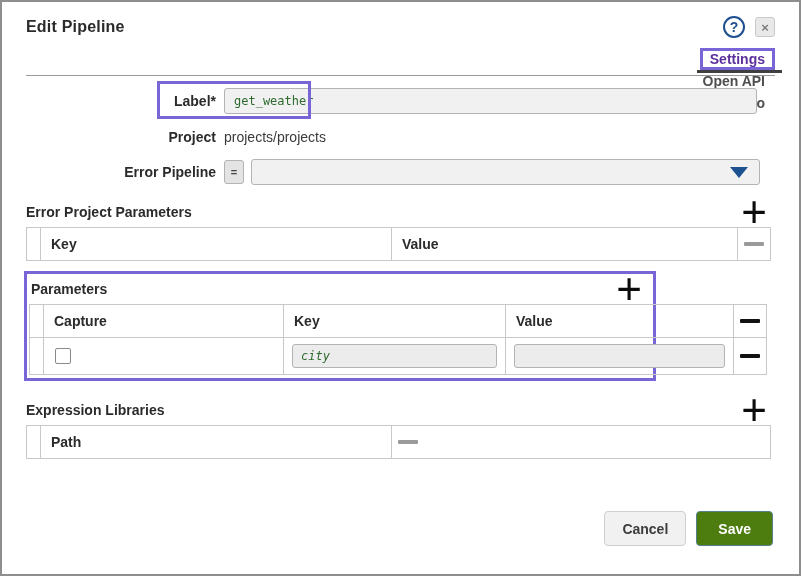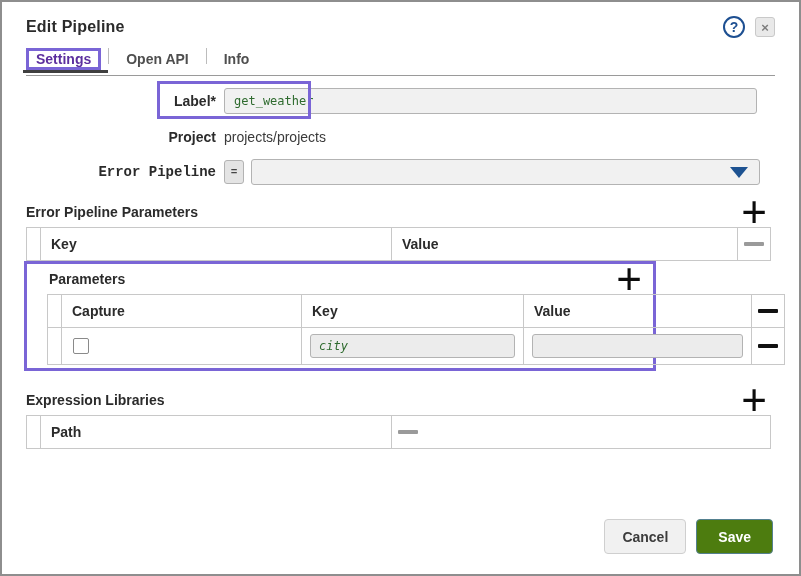--- a/index.html
+++ b/index.html
@@ -21,22 +21,22 @@
     color:#1d4f91; font-weight:bold; font-size:14px;
     display:flex; align-items:center; justify-content:center; cursor:pointer;
   }
   .close-btn {
     width:20px; height:20px; background:#e9e9e9; border:1px solid #c9c9c9; border-radius:3px;
     color:#7c7c7c; font-weight:bold; font-size:13px; line-height:1;
     display:flex; align-items:center; justify-content:center; cursor:pointer;
   }
 
   
-  .tabs { display:flex; align-items:flex-start; margin-top:10px; height:28px;
-          border-bottom:1px solid #9a9a9a; }
+  .tabs { display:flex; align-items:flex-end; margin-top:10px; height:28px;
+          border-bottom:1px solid #9a9a9a;flex-direction:column; }
   .tab { font-size:14px; font-weight:bold; color:#4f4f4f; padding:3px 10px; cursor:pointer; white-space:nowrap; }
   .tab.active { position:relative; color:#5c2f9e; border:3px solid #7a65d6; padding:0 7px; }
   .tab.active::after {
     content:""; position:absolute; left:-6px; right:-10px; bottom:-6px; height:3px; background:#3f3f3f;
   }
   .tab-div { width:1px; height:16px; background:#bcbcbc; margin:0 7px; }
 
   
   .frow { display:flex; align-items:center; margin-top:12px; position:relative; }
   .flabel { width:198px; text-align:right; font-weight:bold; font-size:14px; color:#2b2b2b;
@@ -88,27 +88,27 @@
   .cell-input {
     width:calc(100% - 16px); margin:0 8px; height:24px; background:#ececec;
     border:1px solid #b3b3b3; border-radius:3px;
     font-family:"DejaVu Sans Mono",monospace; font-size:12px; color:#2f6b2f; padding:0 8px; outline:none;font-style:italic;
   }
   .cbox {
     appearance:none; -webkit-appearance:none; width:16px; height:16px; margin:0 0 0 11px;
     border:1.5px solid #8a8a8a; border-radius:2px; background:#fff; cursor:pointer;
   }
 
-  .param-wrap { border:3px solid #7a65d6; margin-top:0; margin-left:-2px;
-                padding:0 3px 3px 20px; width:632px; }
+  .param-wrap { border:3px solid #7a65d6; margin-top:10px; margin-left:-2px;
+                padding:0 3px 3px 2px; width:632px; }
   .param-wrap .sec-hdr { margin-top:0; padding-left:2px; }
   .param-wrap .tbl { width:738px; }
 
   
-  .footer { position:absolute; right:26px; bottom:20px; display:flex; gap:10px; }
+  .footer { position:absolute; right:26px; bottom:28px; display:flex; gap:10px; }
   .btn { height:35px; padding:0 17px; border-radius:4px; font-size:14px; font-weight:bold;
          display:flex; align-items:center; justify-content:center; cursor:pointer; white-space:nowrap; }
   .btn.gray { background:#f1f1f1; border:1px solid #cfcfcf; color:#3c3c3c; }
   .btn.save { background:#4d7c0f; border:1px solid #54808f; color:#ffffff; padding:0 21px; }
 </style>
 </head>
 <body>
 
 <div class="dialog">
 
@@ -132,30 +132,30 @@
     <div class="ann ann-label"></div>
     <div class="flabel">Label*</div>
     <input class="text-input" type="text" value="get_weather" style="">
   </div>
 
   <div class="frow" style="margin-top:15px;">
     <div class="flabel">Project</div>
     <div class="plain-val">projects/projects</div>
   </div>
 
-  <div class="frow" style="margin-top:14px;font-family:Liberation Mono, monospace;">
+  <div class="frow" style="margin-top:14px;">
     <div class="flabel">Error Pipeline</div>
     <div class="eq-btn">=</div>
     <div class="dropdown">
       <div class="dd-arrow"></div>
     </div>
   </div>
 
   <div class="sec-hdr" style="margin-top:12px;">
-    <div class="sec-title">Error Pipeline Parameters</div>
+    <div class="sec-title">Error Project Parameters</div>
     <div class="plus-ic">+</div>
   </div>
   <div class="tbl">
     <div class="tr">
       <div class="td gut"></div>
       <div class="td hcell w-key-epp">Key</div>
       <div class="td hcell fill">Value</div>
       <div class="td minus-cell">
         <div class="minus-ic dim"></div>
       </div>

